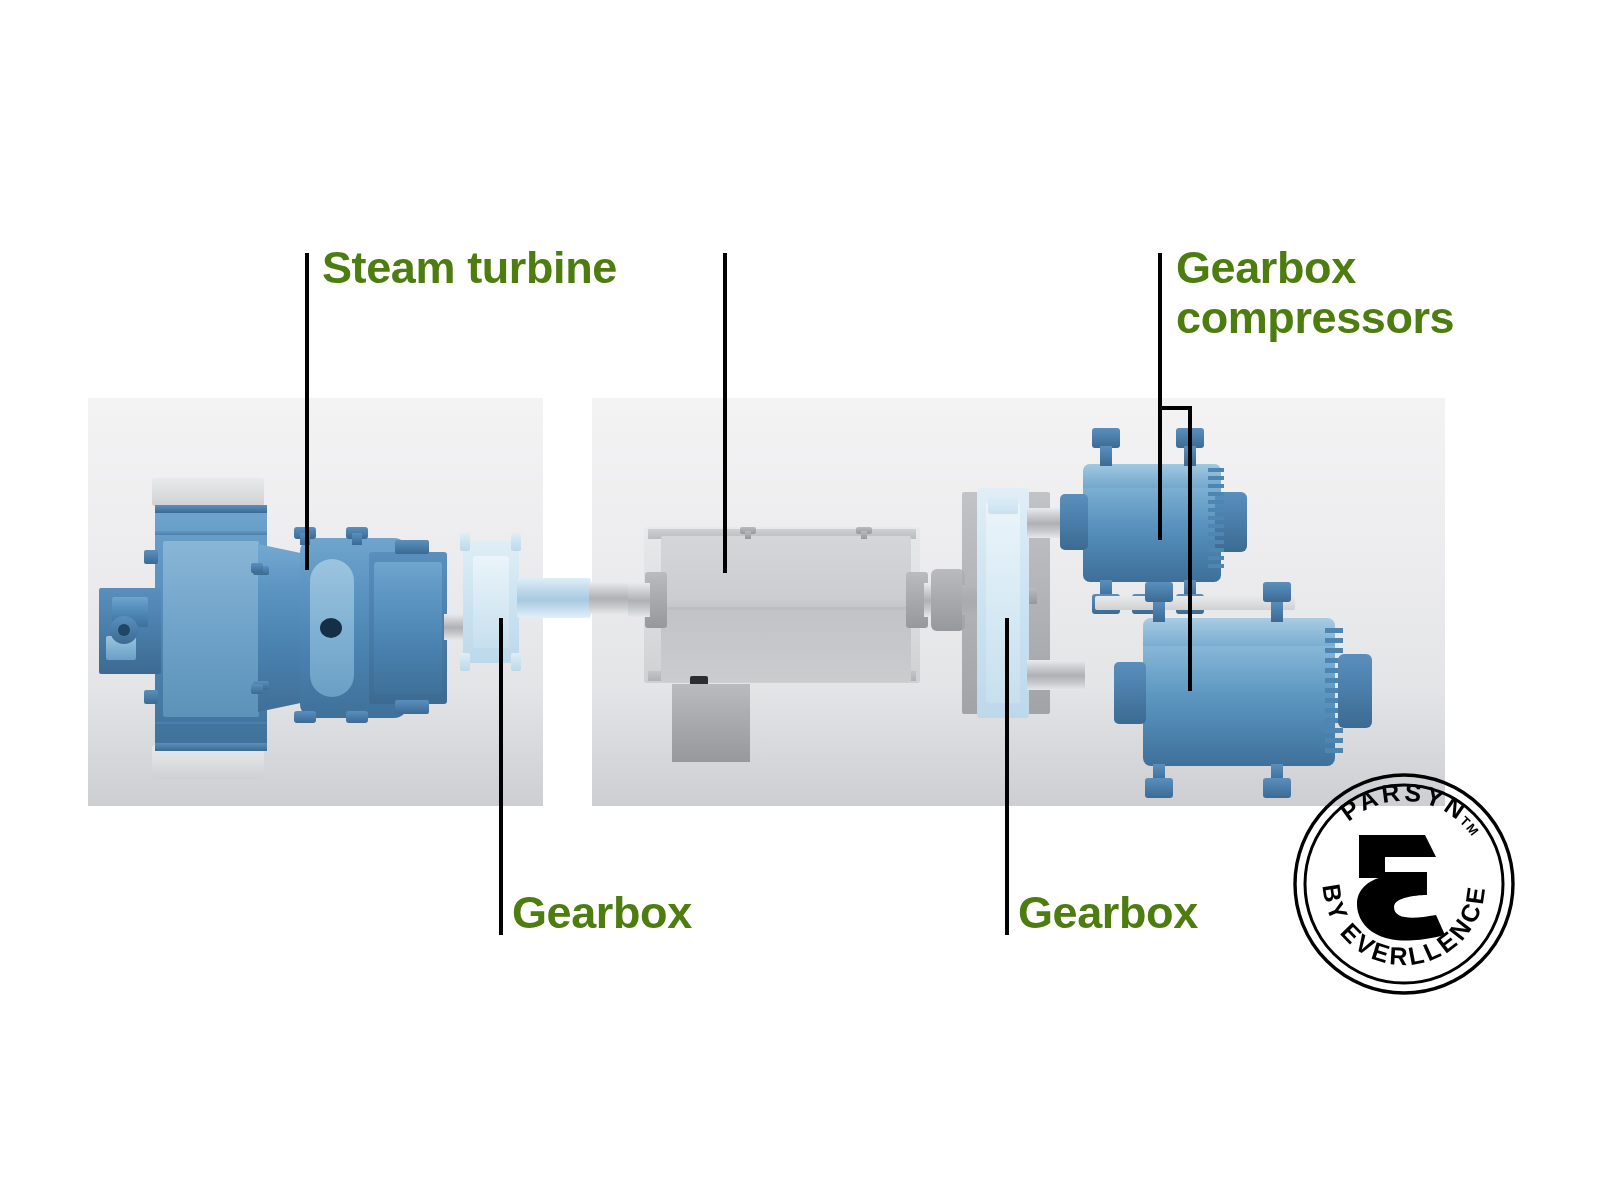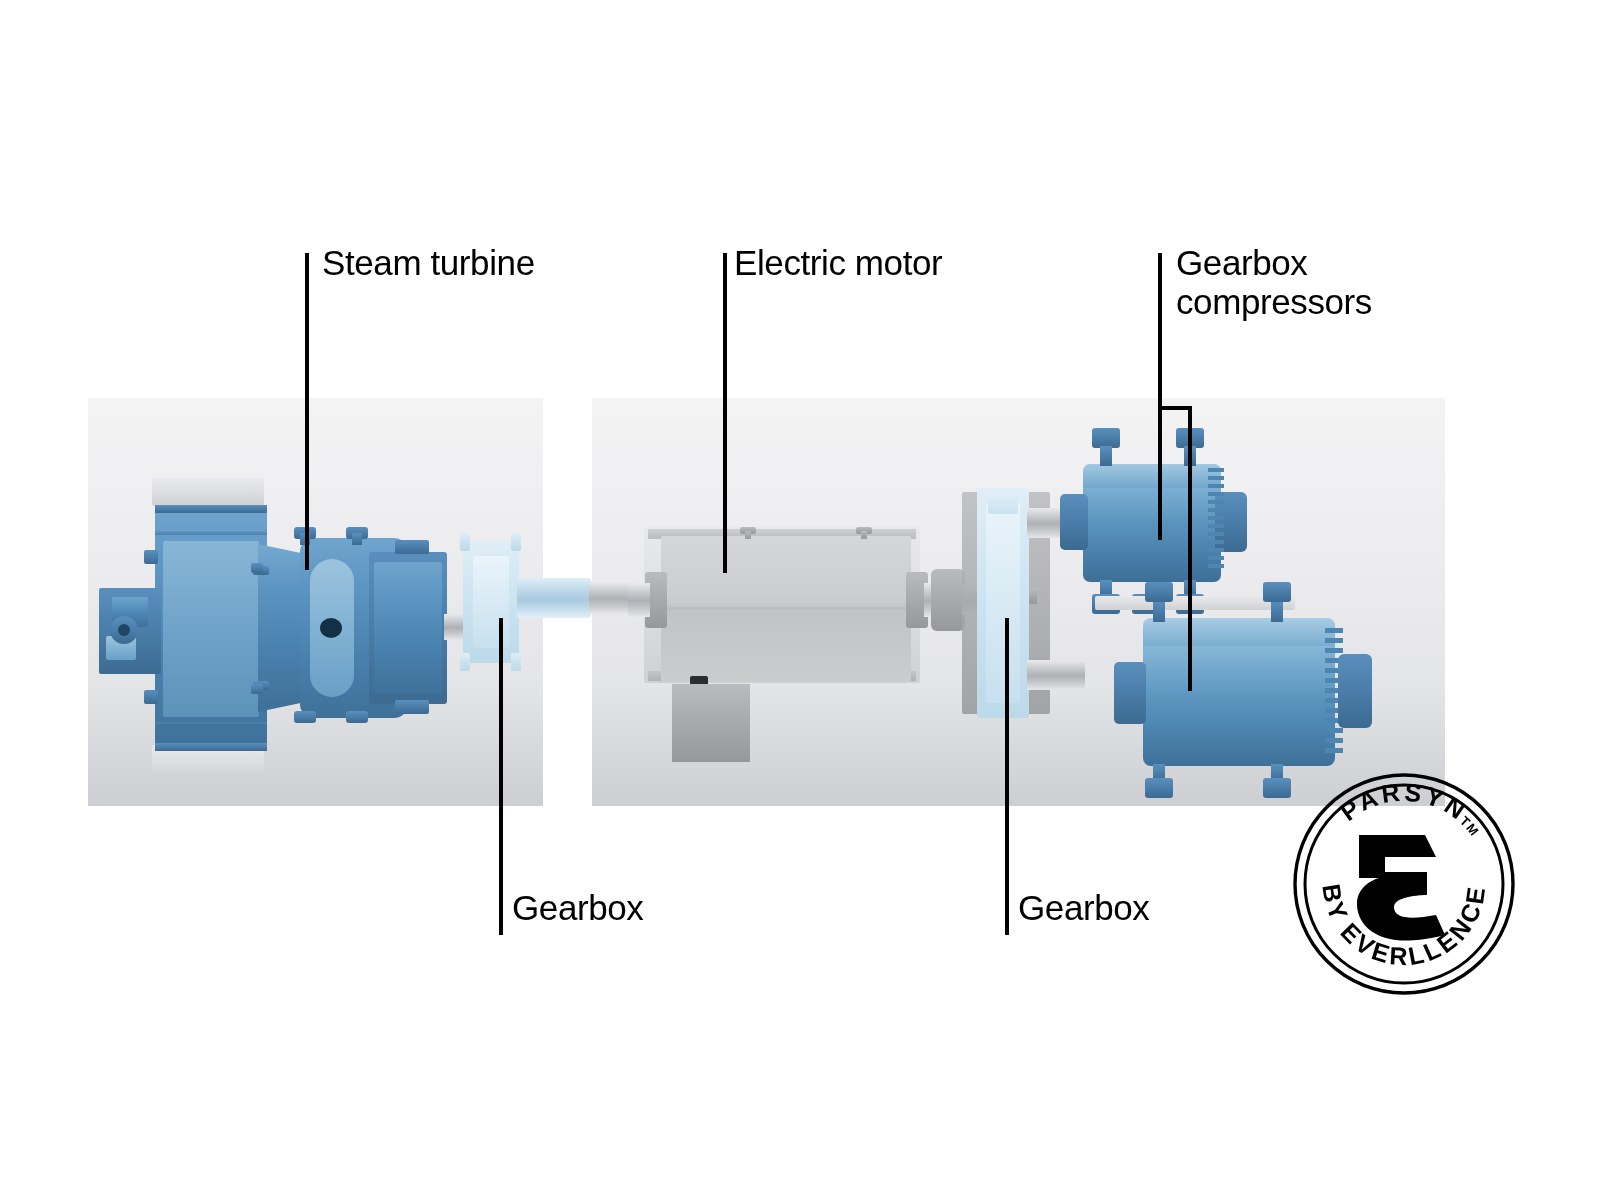--- a/index.html
+++ b/index.html
@@ -39,26 +39,26 @@
   .rnd{border-radius:50%;}
 
   .fin{position:absolute;background:#4e86b2;}
 
   
   .lead{position:absolute;background:#000;}
   .lead-v{width:4px;}
   .lead-h{height:4px;}
   .label{
     position:absolute;
-    font-size:35px;
+    font-size:45px;
     line-height:1.12;
     letter-spacing:-0.4px;
-    color:#000000;
+    color:#4d7c0f;
     white-space:pre-line;
-    font-weight:400;
+    font-weight:700;
   }
 
   
   .stamp{position:absolute;left:1293px;top:773px;width:222px;height:222px;}
   .stamp svg{display:block;}
 </style>
 </head>
 <body>
 
 <div class="stage">
@@ -245,21 +245,20 @@
   <div class="lead lead-h" style="left:1158px;top:406px;width:34px;"></div>
   <div class="lead lead-v" style="left:1158px;top:406px;height:134px;"></div>
   <div class="lead lead-v" style="left:1188px;top:406px;height:285px;"></div>
 
   <div class="lead lead-v" style="left:499px;top:618px;height:317px;"></div>
 
   <div class="lead lead-v" style="left:1005px;top:618px;height:317px;"></div>
 
   <div class="label" style="left:322px;top:243px;">Steam turbine</div>
 
-  <div class="label" style="left:734px;top:243px;">Electric motor</div>
 
   <div class="label" style="left:1148px;top:243px;padding-left:28px;">Gearbox
 compressors</div>
 
   <div class="label" style="left:512px;top:888px;">Gearbox</div>
 
   <div class="label" style="left:1018px;top:888px;">Gearbox</div>
 
   <div class="stamp">
     <svg viewBox="0 0 222 222" width="222" height="222" aria-hidden="true">

